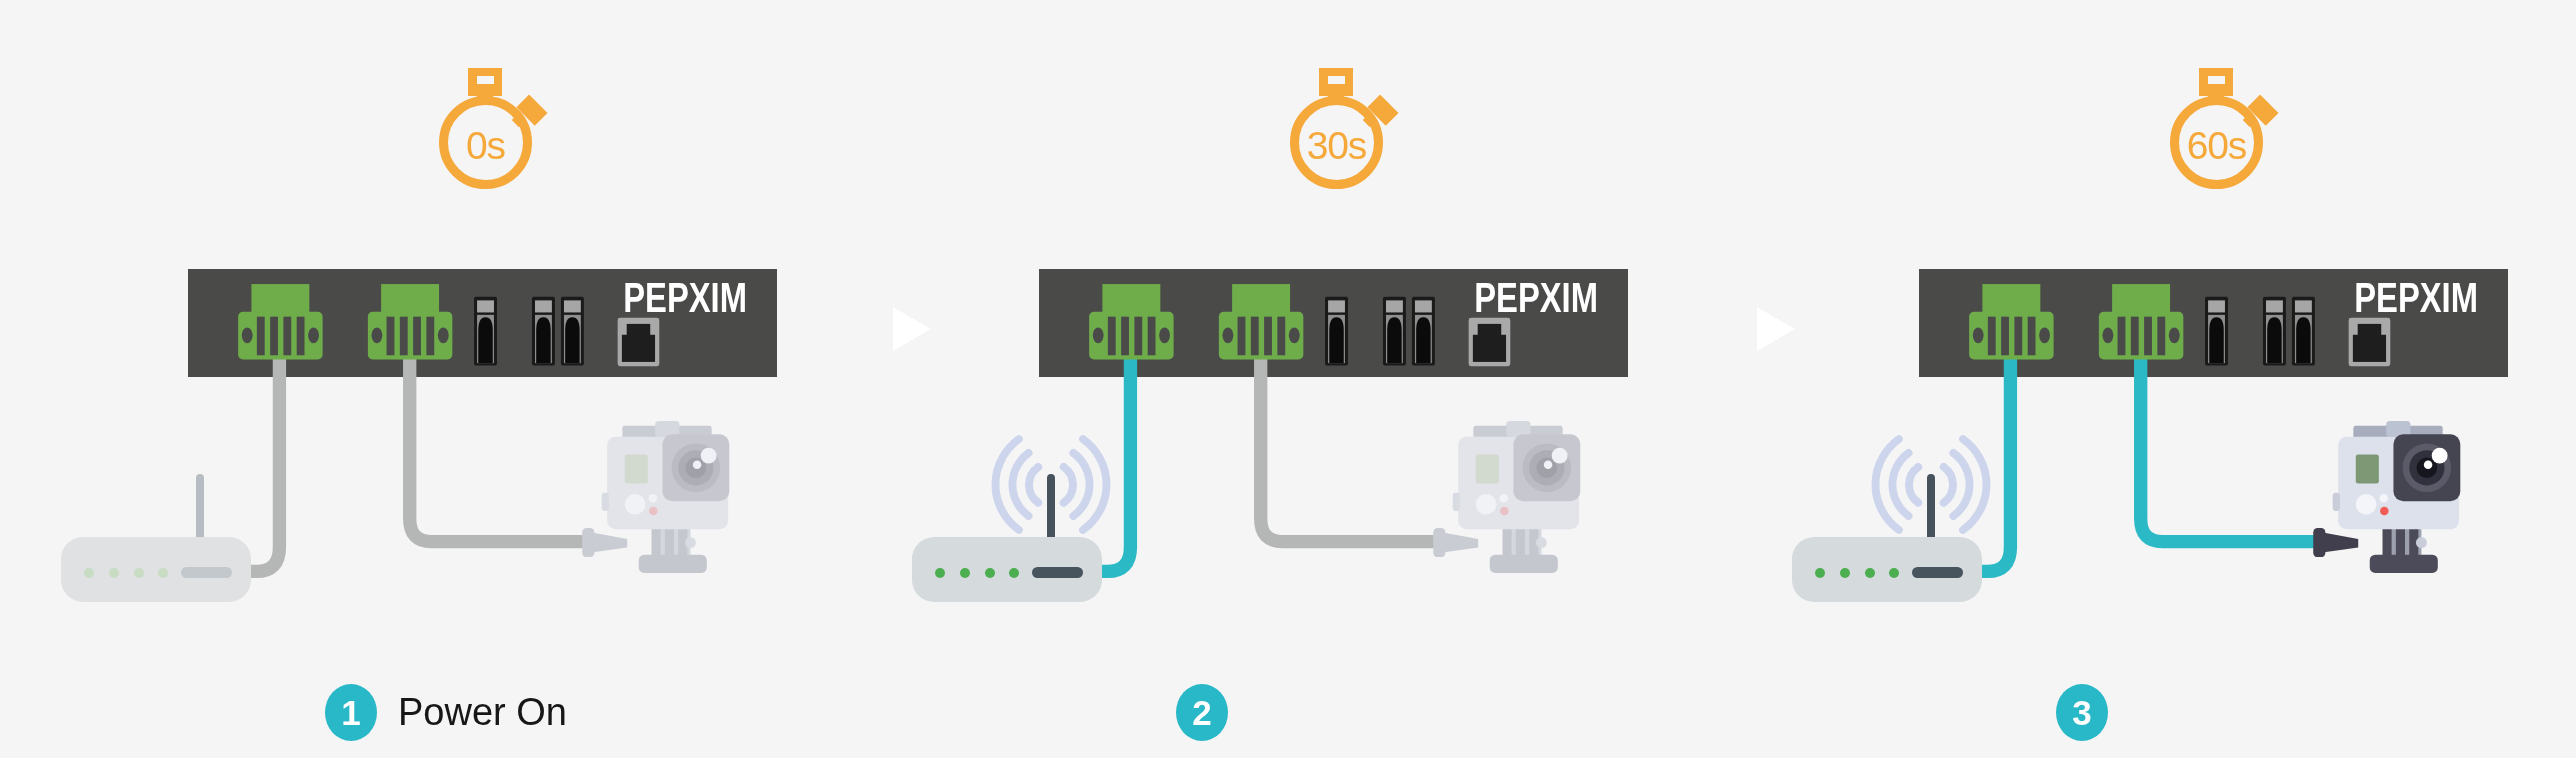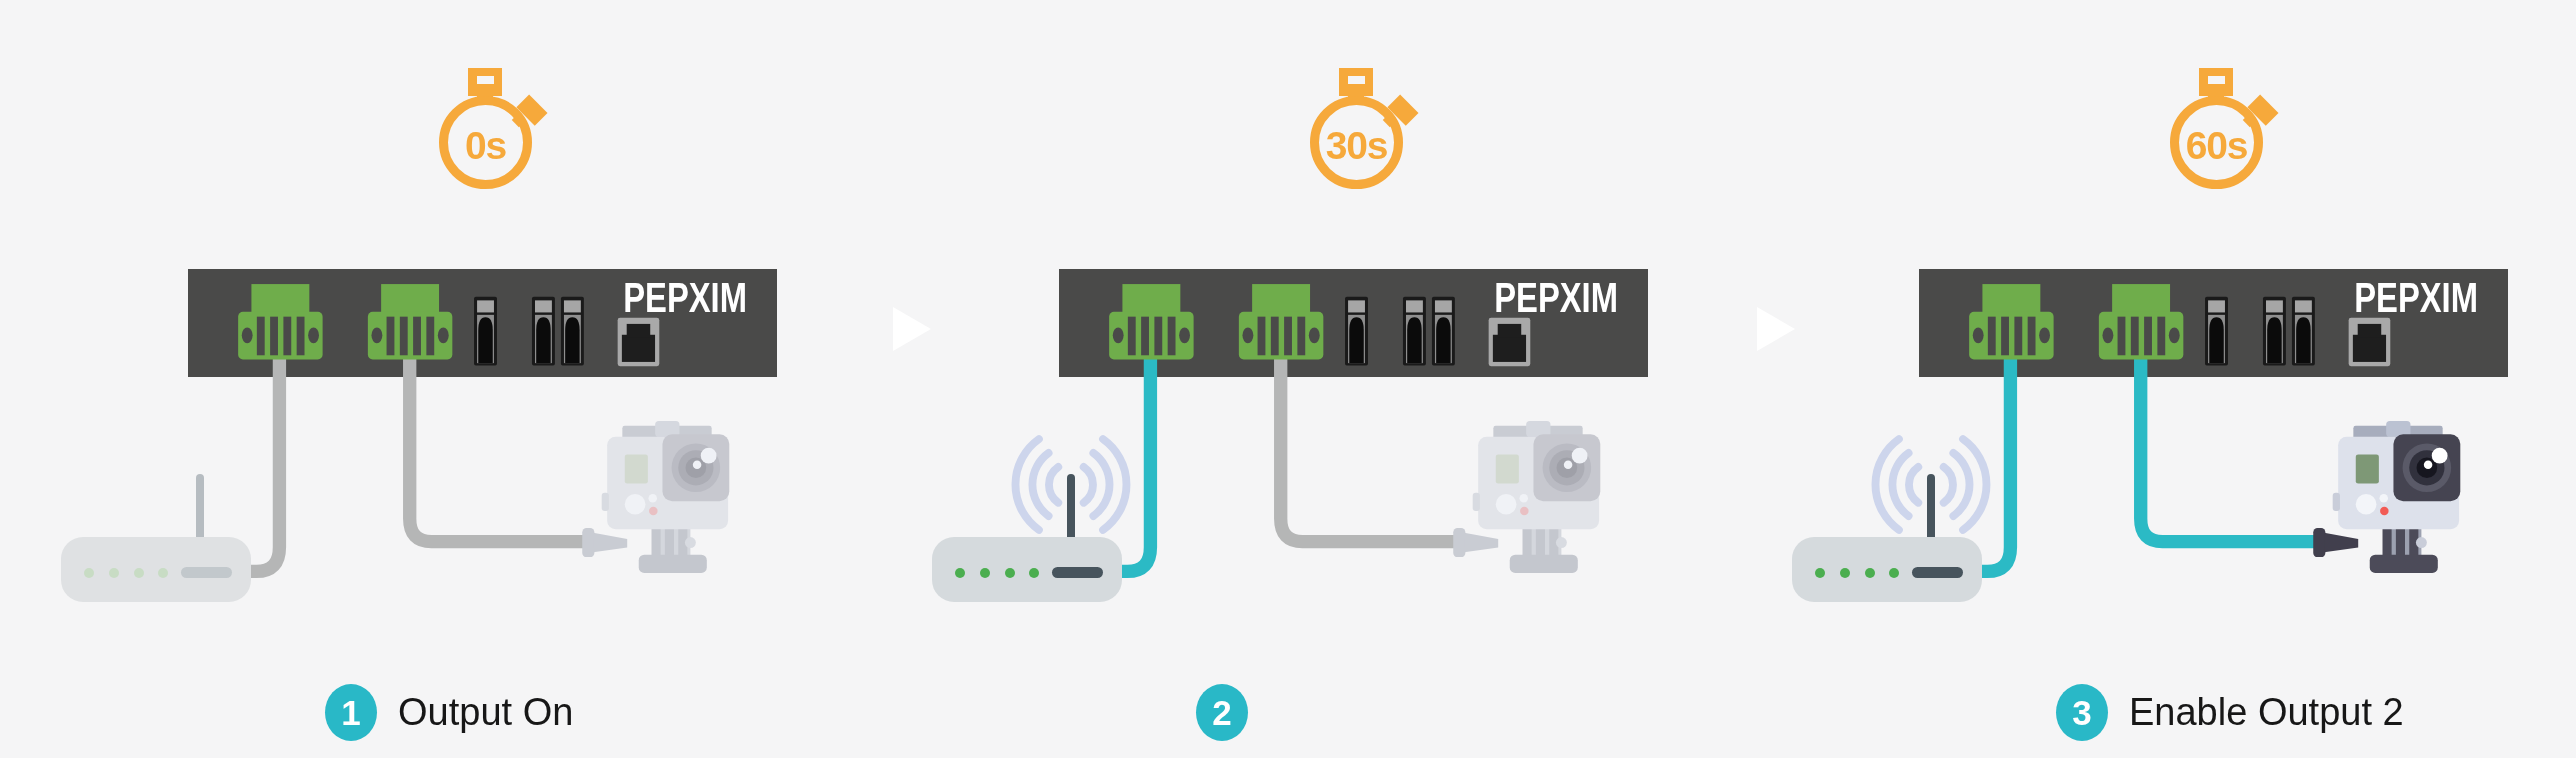--- a/index.html
+++ b/index.html
@@ -3,33 +3,33 @@
 <meta charset="utf-8">
 <style>
   html,body { margin:0; padding:0; }
   body {
     width:2576px; height:758px; position:relative; overflow:hidden;
     background:#F5F5F6;
     font-family:"Liberation Sans", sans-serif;
     --orange:#F6A93B; --teal:#2BBAC5; --panel:#4A4A49; --green:#6FAD4B;
   }
   .step { position:absolute; top:0; width:861px; height:758px; }
-  #step1{left:61px} #step2{left:932px} #step3{left:1792px}
+  #step1{left:61px} #step2{left:912px} #step3{left:1792px}
 
   
   .timer { position:absolute; left:0; top:0; }
   .t-ring { position:absolute; left:378px; top:96px; width:93px; height:93px;
     border:9px solid var(--orange); border-radius:50%; box-sizing:border-box; }
   .t-top  { position:absolute; left:407px; top:68px; width:34px; height:28px; background:var(--orange); }
   .t-slot { position:absolute; left:416px; top:76px; width:17px; height:7.9px; background:#F5F5F6; }
   .t-stem { position:absolute; left:416px; top:93px; width:15.8px; height:8.5px; background:var(--orange); }
   .t-side { position:absolute; left:458px; top:101px; width:25.5px; height:18px; background:var(--orange); transform:rotate(45deg); }
   .t-side2{ position:absolute; left:453px; top:115px; width:9.7px; height:9.7px; background:var(--orange); transform:rotate(45deg); }
   .t-label{ position:absolute; left:370px; top:124px; width:109px; text-align:center;
-    font-size:39px; font-weight:bold; letter-spacing:-1.2px; color:var(--orange); }
+    font-size:39px; font-weight:normal; letter-spacing:-1.2px; color:var(--orange); }
 
   
   .panel-bg { position:absolute; left:127px; top:269px; width:589px; height:108px; background:var(--panel); z-index:1; }
   svg.cables   { position:absolute; left:0; top:0; z-index:2; }
   svg.panel-art{ position:absolute; left:127px; top:269px; z-index:3; }
   .brand { position:absolute; left:127px; top:274px; width:559px; text-align:right; z-index:3;
     color:#FFFFFF; font-size:42px; font-weight:bold; transform:scaleX(.78); transform-origin:100% 0; }
 
   
   .router { position:absolute; left:0; top:424px; width:236px; height:188px; z-index:4; }
@@ -178,21 +178,21 @@
     <circle class="c-core" cx="149" cy="77" r="17"></circle>
     <circle class="c-hi" cx="170" cy="57" r="13"></circle>
     <circle class="c-hi" cx="151" cy="72" r="7"></circle>
     <rect class="c-screen" x="32" y="55" width="38" height="48" rx="4"></rect>
     <circle class="c-btn" cx="49" cy="137" r="17"></circle>
     <circle class="c-btn" cx="78" cy="127" r="7"></circle>
     <circle class="c-red" cx="79" cy="148" r="7"></circle>
   </svg>
 
   <div class="badge">1</div>
-  <div class="step-label">Output On</div>
+  <div class="step-label">Power On</div>
 </div>
 
 <div class="arrow" id="arrow1"></div>
 
 <div class="step" id="step2">
   <div class="timer">
     <div class="t-top"></div>
     <div class="t-slot"></div>
     <div class="t-stem"></div>
     <div class="t-side"></div>
@@ -415,15 +415,14 @@
     <circle class="c-core" cx="149" cy="77" r="17"></circle>
     <circle class="c-hi" cx="170" cy="57" r="13"></circle>
     <circle class="c-hi" cx="151" cy="72" r="7"></circle>
     <rect class="c-screen" x="32" y="55" width="38" height="48" rx="4"></rect>
     <circle class="c-btn" cx="49" cy="137" r="17"></circle>
     <circle class="c-btn" cx="78" cy="127" r="7"></circle>
     <circle class="c-red" cx="79" cy="148" r="7"></circle>
   </svg>
 
   <div class="badge">3</div>
-  <div class="step-label">Enable Output 2</div>
 </div>
 
 
 </body></html>

